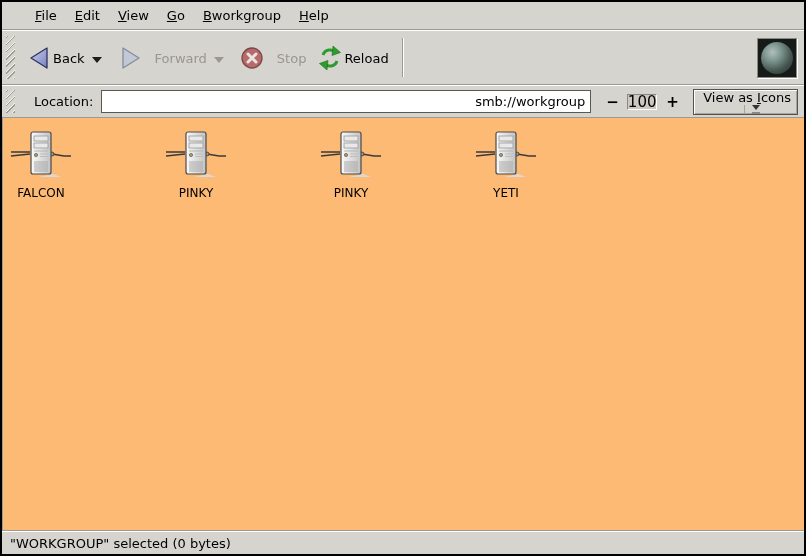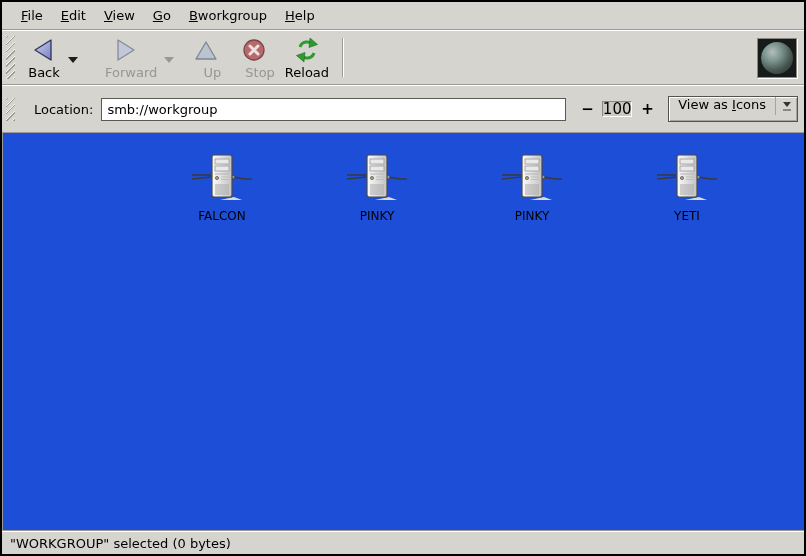--- a/index.html
+++ b/index.html
@@ -14,39 +14,39 @@
     width: 806px; height: 556px;
     border: 2px solid #000;
     background: #d6d4cf;
     display: flex; flex-direction: column;
     overflow: hidden;
   }
   
   .menubar {
     height: 27px; flex: 0 0 auto;
     display: flex; align-items: center;
-    padding-left: 10px; gap: 0;
+    padding-left: 24px; gap: 0;
   }
   .menu-item { padding: 4px 9px; cursor: default; }
   .mn { text-decoration: underline; }
   .hsep { height: 2px; flex: 0 0 auto;
     background: linear-gradient(#9c9a94 0 1px, #ffffff 1px 2px); }
   
   .toolbar {
     height: 53px; flex: 0 0 auto;
     display: flex; align-items: stretch;
     padding: 2px 4px 2px 2px;
   }
   .handle {
     width: 9px; margin: 3px 7px 3px 2px; flex: 0 0 auto;
     background: repeating-linear-gradient(135deg,
       #f6f4ee 0 1px, #9c9a94 1px 2px, rgba(0,0,0,0) 2px 5px);
   }
   .tbtn {
-    display: flex; flex-direction: column; align-items: center;
+    display: flex; flex-direction: row; align-items: center;
     justify-content: space-between;
     padding: 3px 5px 2px; min-width: 44px; cursor: default;
   }
   .ticon { height: 28px; display: flex; align-items: center; justify-content: center; }
   .tlabel { line-height: 15px; white-space: nowrap; }
   .tbtn.disabled .tlabel { color: #98968f; margin-left: 12px; }
   .tchev {
     width: 14px; margin: 24px 8px 0 0; flex: 0 0 auto;
     display: flex; justify-content: center; align-items: flex-start;
   }
@@ -60,63 +60,62 @@
     width: 40px; height: 40px; align-self: center; margin-right: 3px;
     background: #161b1a; border: 1px solid #8a8880;
     box-shadow: 1px 1px 0 #fff;
     display: flex; align-items: center; justify-content: center;
   }
   .sphere { width: 32px; height: 32px; border-radius: 50%;
     background: radial-gradient(circle at 36% 32%,
       #b2bfbb 0%, #7b948d 30%, #475651 62%, #202b29 100%); }
   
   .locationbar {
-    height: 46px; flex: 0 0 auto;
+    height: 31px; flex: 0 0 auto;
     display: flex; align-items: center;
     padding: 0 6px 0 2px;
   }
   .locationbar .handle { height: 23px; margin: 0 7px 0 2px; }
   .loc-label { margin: 0 8px 0 12px; white-space: nowrap; }
   .loc-entry {
     flex: 1; height: 23px;
     border: 1px solid #5a5852; background: #fff;
     font: 13px "DejaVu Sans", "Liberation Sans", sans-serif;
-    padding: 0 5px; outline: none;
+    padding: 0 5px; outline: none; text-align: right;
   }
   .zoomctl { display: flex; align-items: center; margin-left: 15px; gap: 9px; }
   .zbtn { font-weight: bold; font-size: 15px; line-height: 14px; width: 12px;
     text-align: center; cursor: default; }
   .zlevel {
     width: 30px; height: 16px; background: #cbc8c2;
     border: 1px solid; border-color: #8a8880 #fff #fff #8a8880;
     font-size: 15px; display: flex; align-items: center; justify-content: center;
   }
   .optionmenu {
     margin-left: 15px; height: 26px;
     border: 1px solid #55534e;
     box-shadow: inset 1px 1px 0 #fff, inset -1px -1px 0 #a6a49d;
     background: #d6d4cf;
-    display: flex; align-items: flex-start;
-    padding: 0 6px 7px 9px; cursor: default; white-space: nowrap;
+    display: flex; align-items: center;
+    padding: 0 6px 7px 9px; cursor: default; white-space: nowrap; flex-direction: column;
   }
   .om-ind { display: flex; flex-direction: column; align-items: center; gap: 2px;
     margin-left: 9px; padding-left: 7px; border-left: 1px solid #a6a49d;
     height: 18px; justify-content: center; }
   .om-ind .tri { width: 0; height: 0; border-left: 4px solid transparent;
     border-right: 4px solid transparent; border-top: 5px solid #333; }
   .om-ind .bar { width: 8px; height: 2px; background: #8a8880; }
   
   .content {
-    flex: 1; background: #1d4ed8;
+    flex: 1; background: #fdba74;
     border-top: 1px solid #9c9a94; border-left: 1px solid #9c9a94;
     border-bottom: 1px solid #9c9a94;
-    padding-top: 20px;
+    padding-top: 12px;
     display: flex; align-items: flex-start;
     overflow: hidden;
-    justify-content: flex-end;
   }
   .file-item {
     width: 76px; margin-right: 79px; flex: 0 0 auto;
     display: flex; flex-direction: column; align-items: center;
     cursor: default;
   }
   .file-label { font-size: 12px; margin-top: 3px; white-space: nowrap; }
   
   .statusbar {
     height: 23px; flex: 0 0 auto;
@@ -168,28 +167,20 @@
         <svg width="26" height="26" viewBox="0 0 26 26">
           <polygon points="6,3 6,23 22,13" fill="#c3c8d6" stroke="#858b9c" stroke-width="1.3" stroke-linejoin="round"></polygon>
         </svg>
       </span>
       <span class="tlabel">Forward</span>
     </div>
     <div class="tchev">
         <span class="chev dim"></span>
       </div>
 
-    <div class="tbtn disabled">
-      <span class="ticon">
-        <svg width="26" height="26" viewBox="0 0 26 26">
-          <polygon points="13,5 23,22 3,22" fill="#bcc3d0" stroke="#7e8596" stroke-width="1.3" stroke-linejoin="round"></polygon>
-        </svg>
-      </span>
-      <span class="tlabel">Up</span>
-    </div>
 
     <div class="tbtn disabled">
       <span class="ticon">
         <svg width="26" height="26" viewBox="0 0 26 26">
           <circle cx="13" cy="13" r="10" fill="#b66a6a" stroke="#7c4646" stroke-width="1.3"></circle>
           <path d="M9,9 L17,17 M17,9 L9,17" stroke="#ece2e2" stroke-width="3" stroke-linecap="round"></path>
         </svg>
       </span>
       <span class="tlabel">Stop</span>
     </div>

